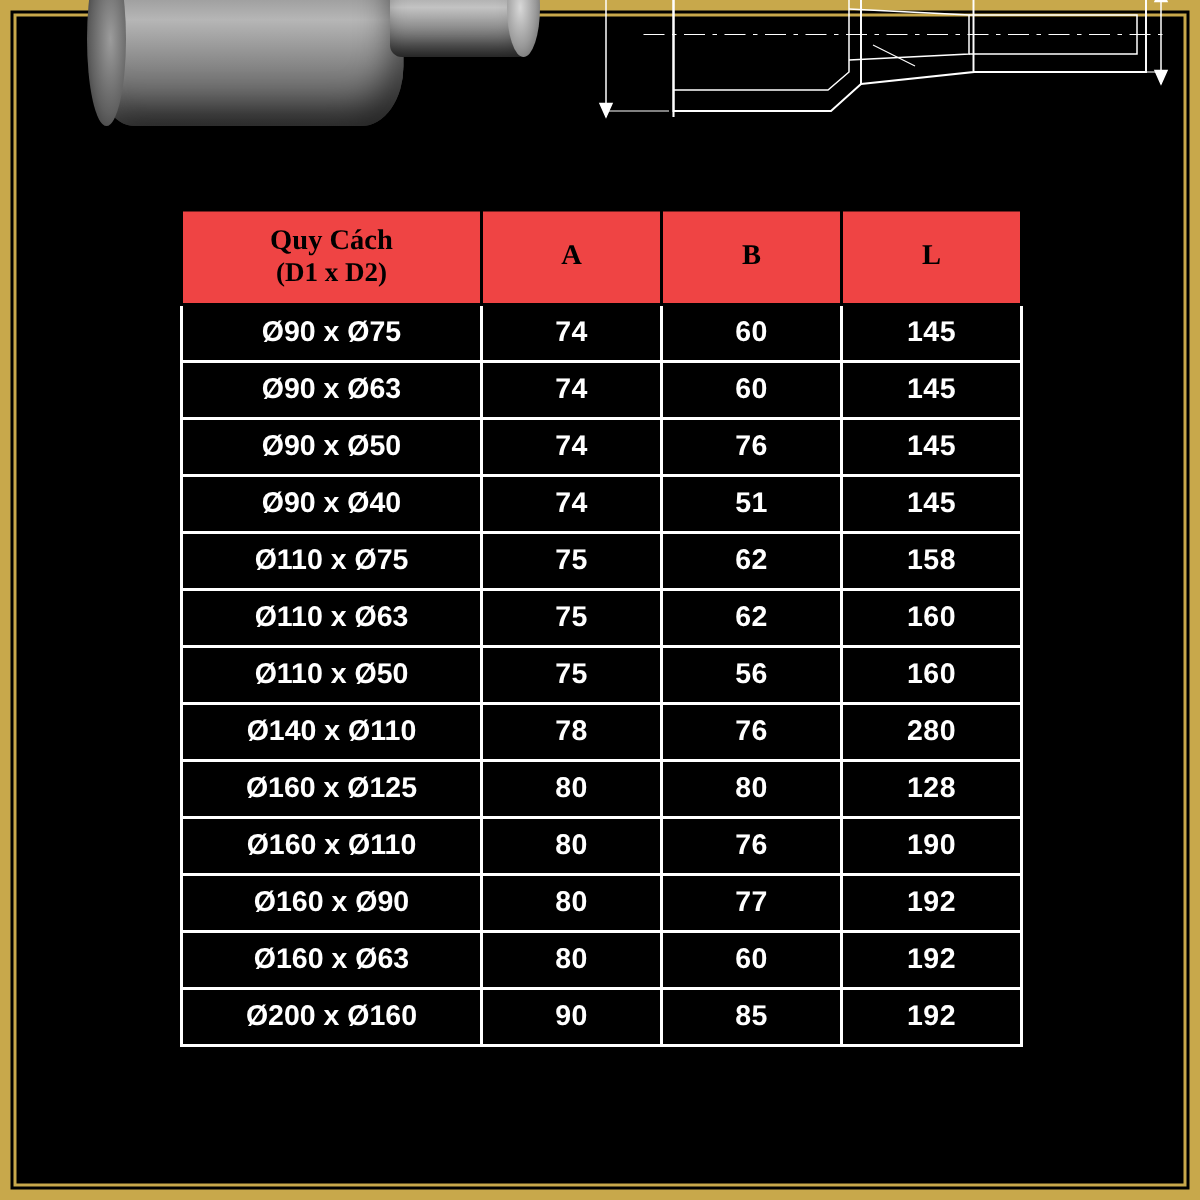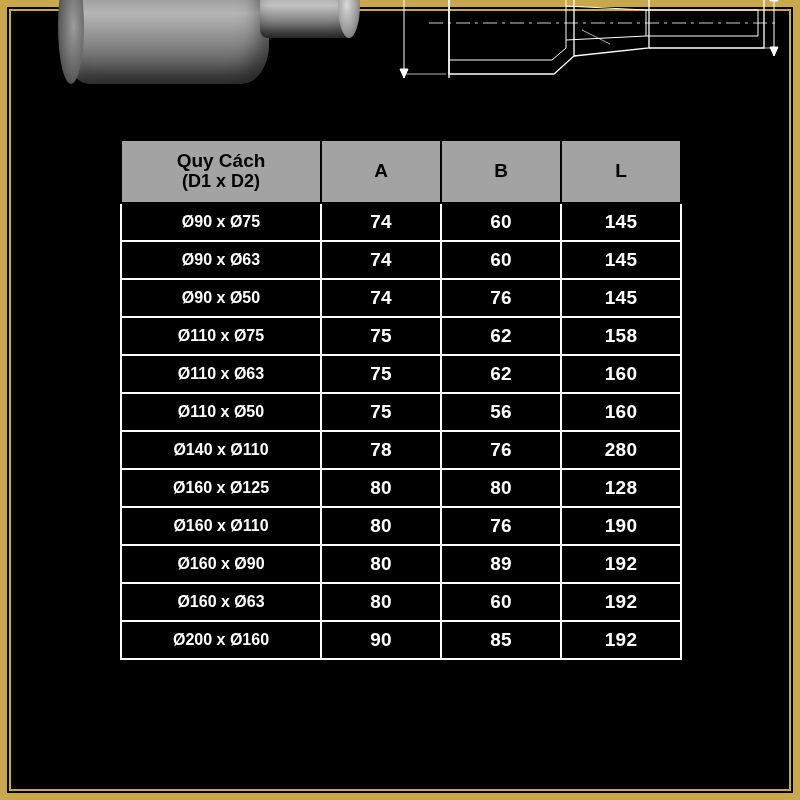--- a/index.html
+++ b/index.html
@@ -117,40 +117,41 @@
     border-collapse: collapse;
     width: 560px;
     table-layout: fixed;
   }
   table.spec th, table.spec td {
     border: 2px solid #000000;
     text-align: center;
     vertical-align: middle;
   }
   table.spec thead th {
-    background: #a3a3a3;
+    background: #ef4444;
     color: #000000;
     font-size: 19px;
     font-weight: bold;
     line-height: 1.12;
     padding: 9px 2px 11px 2px;
     border-color: #000;
+    font-family: Liberation Serif, serif;
   }
   table.spec tbody td {
     background: #000000;
     color: #ffffff;
     font-size: 19px;
     font-weight: bold;
     height: 36px;
     padding: 0;
     border: 2px solid #ffffff;
     letter-spacing: .3px;
   }
   table.spec tbody td.spec-col {
-    font-size: 16px;
+    font-size: 19px;
     letter-spacing: 0px;
     margin-top: 21px;
   }
   table.spec tbody tr td:first-child { border-left: 2px solid #ffffff; }
 
   col.c1 { width: 200px; }
   col.c2 { width: 120px; }
   col.c3 { width: 120px; }
   col.c4 { width: 120px; }
 
@@ -247,20 +248,26 @@
             <td>60</td>
             <td>145</td>
           </tr>
           <tr>
             <td class="spec-col">Ø90 x Ø50</td>
             <td>74</td>
             <td>76</td>
             <td>145</td>
           </tr>
           <tr>
+            <td class="spec-col">Ø90 x Ø40</td>
+            <td>74</td>
+            <td>51</td>
+            <td>145</td>
+          </tr>
+          <tr>
             <td class="spec-col">Ø110 x Ø75</td>
             <td>75</td>
             <td>62</td>
             <td>158</td>
           </tr>
           <tr>
             <td class="spec-col">Ø110 x Ø63</td>
             <td>75</td>
             <td>62</td>
             <td>160</td>
@@ -285,21 +292,21 @@
           </tr>
           <tr>
             <td class="spec-col">Ø160 x Ø110</td>
             <td>80</td>
             <td>76</td>
             <td>190</td>
           </tr>
           <tr>
             <td class="spec-col">Ø160 x Ø90</td>
             <td>80</td>
-            <td>89</td>
+            <td>77</td>
             <td>192</td>
           </tr>
           <tr>
             <td class="spec-col">Ø160 x Ø63</td>
             <td>80</td>
             <td>60</td>
             <td>192</td>
           </tr>
           <tr>
             <td class="spec-col">Ø200 x Ø160</td>

